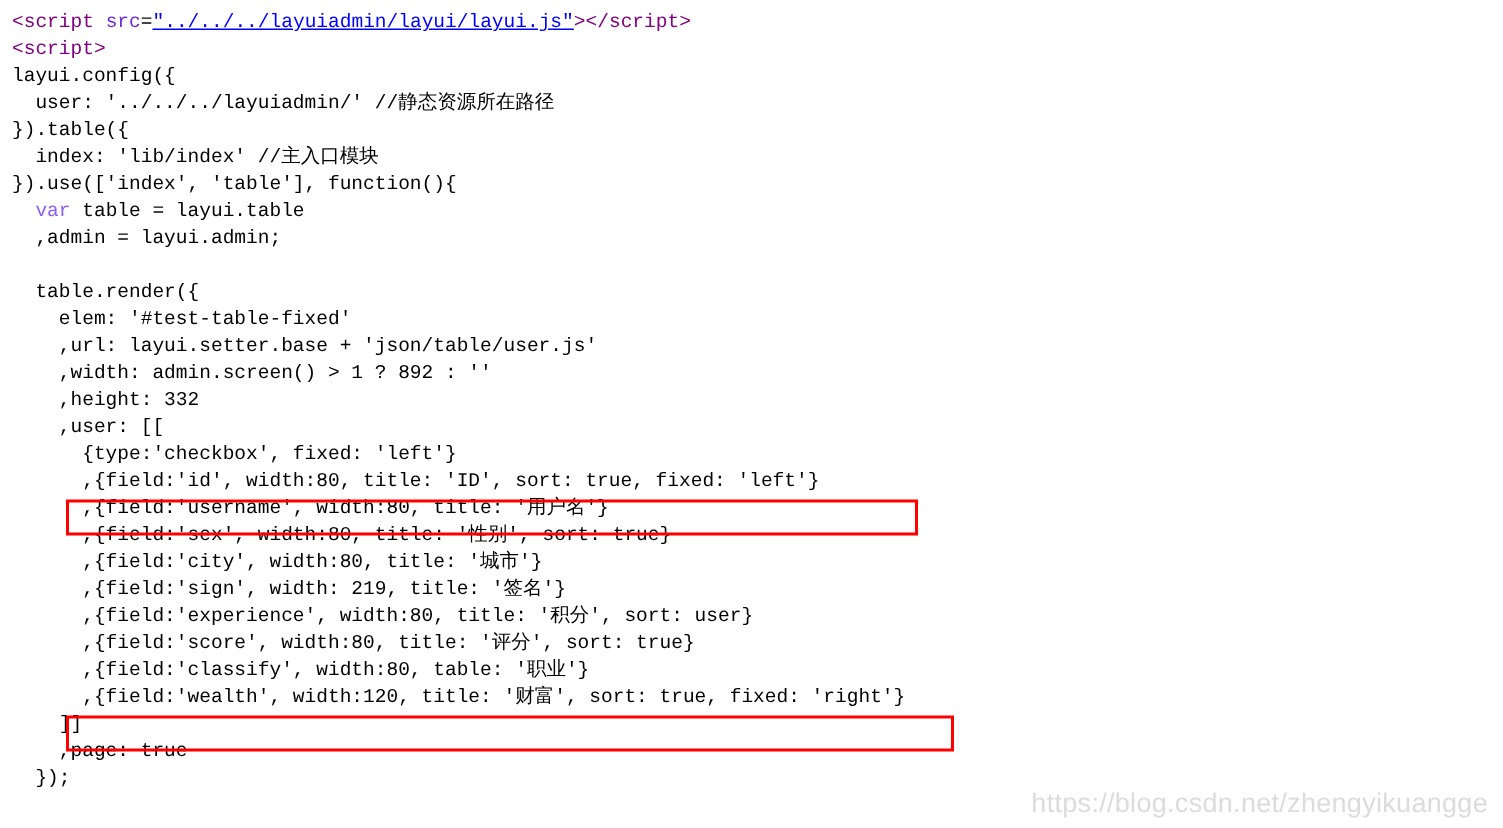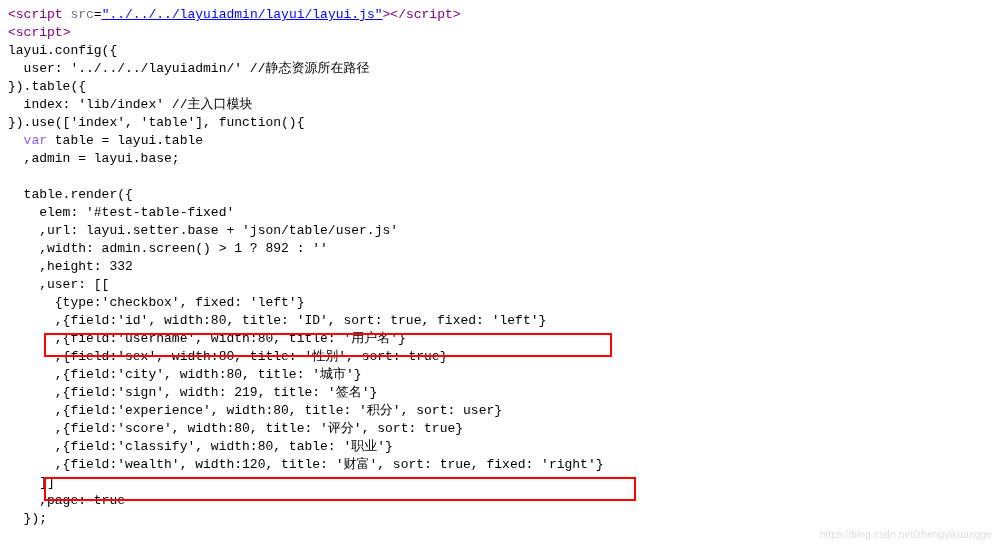--- a/index.html
+++ b/index.html
@@ -13,50 +13,50 @@
     line-height: 18px;
     color: #000000;
     overflow: hidden;
     position: relative;
   }
   .code-wrap {
     padding: 6px 8px 6px 8px;
     white-space: pre;
   }
   .t-tag    { color: #800080; }  
-  .t-attr   { color: #737373; }
+  .t-attr   { color: #6d28d9; }
   .t-str    { color: #0000ff; text-decoration: underline; }
   .t-kw     { color: #8b5cf6; }  
   .hl-box {
     position: absolute;
     border: 2px solid #ff0000;
     pointer-events: none;
   }
   .watermark {
     position: absolute;
     right: 10px;
     bottom: 8px;
     color: #dcdcdc;
-    font-size: 10px;
+    font-size: 18px;
     font-family: Arial, sans-serif;
     letter-spacing: 0.2px;
   }
 </style>
 </head>
 <body>
 
 <div class="code-wrap"><span><span class="t-tag">&lt;</span><span class="t-tag">script</span><span> </span><span class="t-attr">src</span><span>=</span><span class="t-str">"</span><span class="t-str">../../../layuiadmin/layui/layui.js</span><span class="t-str">"</span><span class="t-tag">&gt;</span><span class="t-tag">&lt;/</span><span class="t-tag">script</span><span class="t-tag">&gt;</span></span>
 <span><span class="t-tag">&lt;</span><span class="t-tag">script</span><span class="t-tag">&gt;</span></span>
 <span>layui.config({</span>
 <span>  user: '../../../layuiadmin/' //静态资源所在路径</span>
 <span>}).table({</span>
 <span>  index: 'lib/index' //主入口模块</span>
 <span>}).use(['index', 'table'], function(){</span>
 <span><span>  </span><span class="t-kw">var</span><span> table = layui.table</span></span>
-<span>  ,admin = layui.base;</span>
+<span>  ,admin = layui.admin;</span>
 <span></span>
 <span>  table.render({</span>
 <span>    elem: '#test-table-fixed'</span>
 <span>    ,url: layui.setter.base + 'json/table/user.js'</span>
 <span>    ,width: admin.screen() &gt; 1 ? 892 : ''</span>
 <span>    ,height: 332</span>
 <span>    ,user: [[</span>
 <span>      {type:'checkbox', fixed: 'left'}</span>
 <span>      ,{field:'id', width:80, title: 'ID', sort: true, fixed: 'left'}</span>
 <span>      ,{field:'username', width:80, title: '用户名'}</span>

